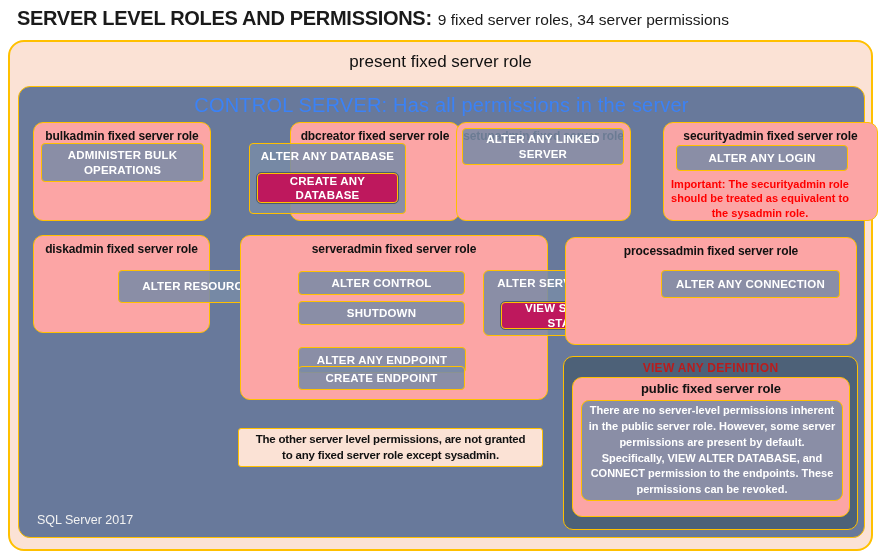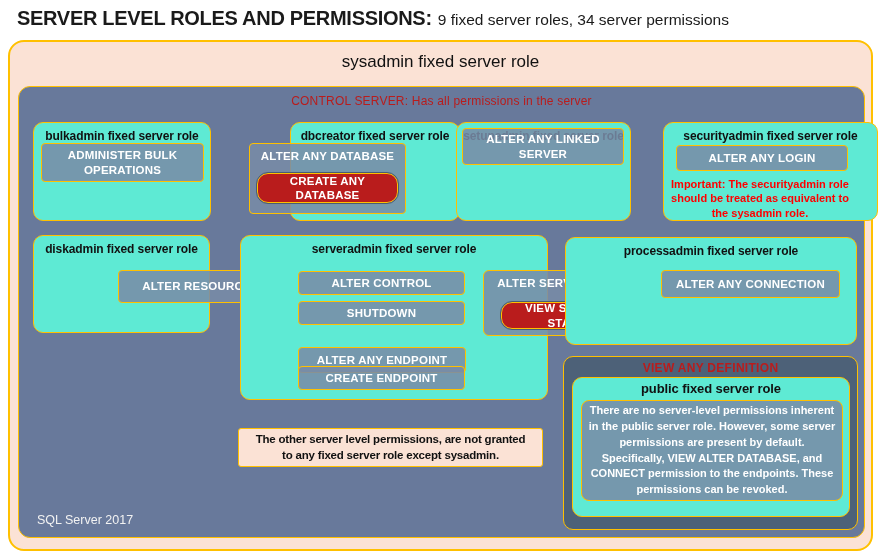--- a/index.html
+++ b/index.html
@@ -17,34 +17,34 @@
   
   .sysadmin-box{left:8px;top:40px;width:865px;height:511px;background:#FBE2D5;
     border:2px solid #FFC000;border-radius:16px;}
   .sysadmin-label{left:8px;top:52px;width:865px;text-align:center;
     font-size:17px;color:#111;}
 
   
   .control-box{left:18px;top:86px;width:847px;height:452px;background:#68799B;
     border:1px solid #FFC000;border-radius:12px;}
   .control-label{left:18px;top:94px;width:847px;text-align:center;
-    font-size:12px;color:#b91c1c;letter-spacing:0.2px;}
+    font-size:20px;color:#3b82f6;letter-spacing:0.2px;}
 
   
-  .role{background:#5eead4;border:1.5px solid #FFC000;border-radius:10px;}
+  .role{background:#fca5a5;border:1.5px solid #FFC000;border-radius:10px;}
   .role-title{width:100%;text-align:center;font-size:12px;font-weight:700;
     color:#111;padding-top:6px;letter-spacing:-0.1px;}
 
   
   .perm{background:rgba(121,139,166,0.87);border:1.6px solid #FFC000;
     border-radius:4px;color:#fff;font-weight:700;font-size:11.5px;
     display:flex;align-items:center;justify-content:center;text-align:center;
     letter-spacing:0.2px;line-height:1.25;padding:2px 4px;}
   .perm.top-align{align-items:flex-start;padding-top:5px;}
-  .perm.dark{background:#b91c1c;outline:1.5px solid #4A5B73;border-radius:11px;}
+  .perm.dark{background:#be185d;outline:1.5px solid #4A5B73;border-radius:4px;}
 
   .warning-text{color:#FF0000;font-weight:700;font-size:11px;line-height:1.3;
     text-align:center;}
 
   
   .vad-box{left:563px;top:356px;width:295px;height:174px;background:#4D6178;
     border:1.5px solid #FFC000;border-radius:10px;}
   .vad-label{left:563px;top:361px;width:295px;text-align:center;color:#b91c1c;
     font-weight:700;font-size:12px;letter-spacing:0.3px;}
   .public-box{left:572px;top:377px;width:278px;height:140px;}
@@ -62,21 +62,21 @@
 </head>
 <body>
 
 <div id="canvas">
 
   <div class="abs page-title">
     <span class="t-main">SERVER LEVEL ROLES AND PERMISSIONS:</span><span class="t-sub">9 fixed server roles, 34 server permissions</span>
   </div>
 
   <div class="abs sysadmin-box"></div>
-  <div class="abs sysadmin-label">sysadmin fixed server role</div>
+  <div class="abs sysadmin-label">present fixed server role</div>
 
   <div class="abs control-box"></div>
   <div class="abs control-label">CONTROL SERVER: Has all permissions in the server</div>
 
   <div class="abs role" style="left:33px;top:122px;width:178px;height:99px;">
     <div class="role-title">bulkadmin fixed server role</div>
   </div>
   <div class="abs perm" style="left:41px;top:143px;width:163px;height:39px;">ADMINISTER BULK OPERATIONS</div>
 
   <div class="abs role" style="left:242px;top:122px;width:170px;height:99px;margin-left:48px;">

